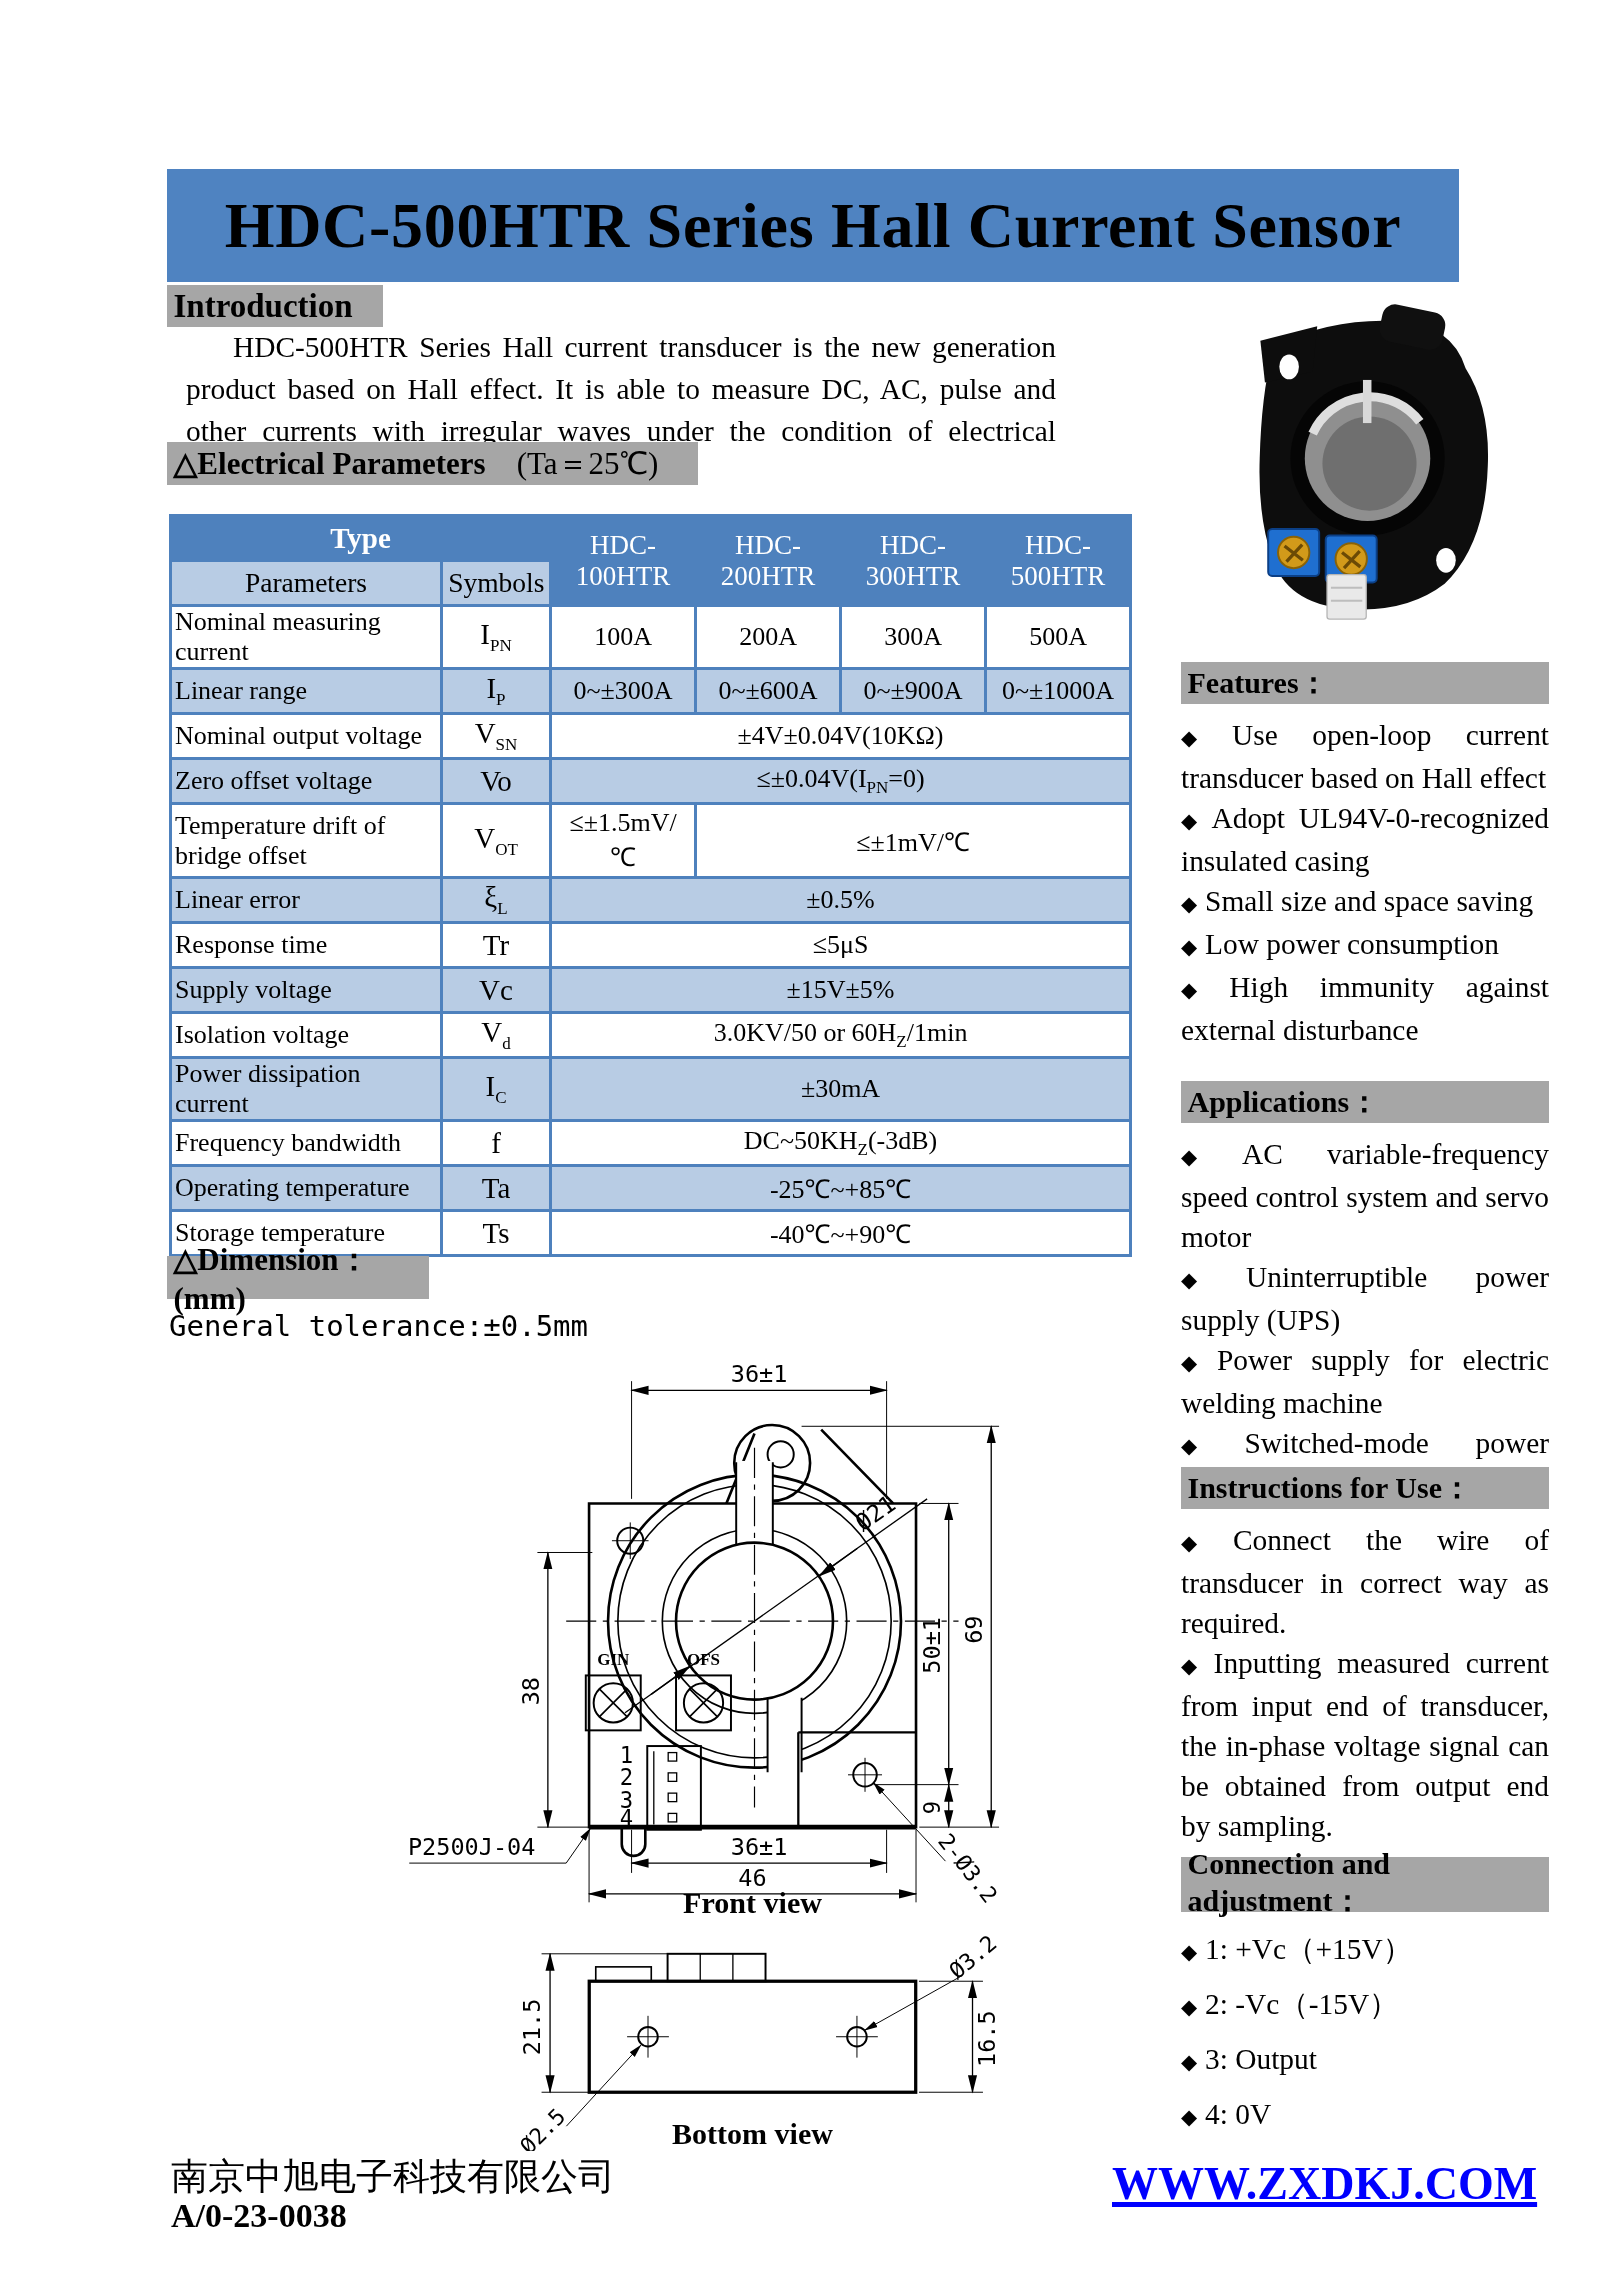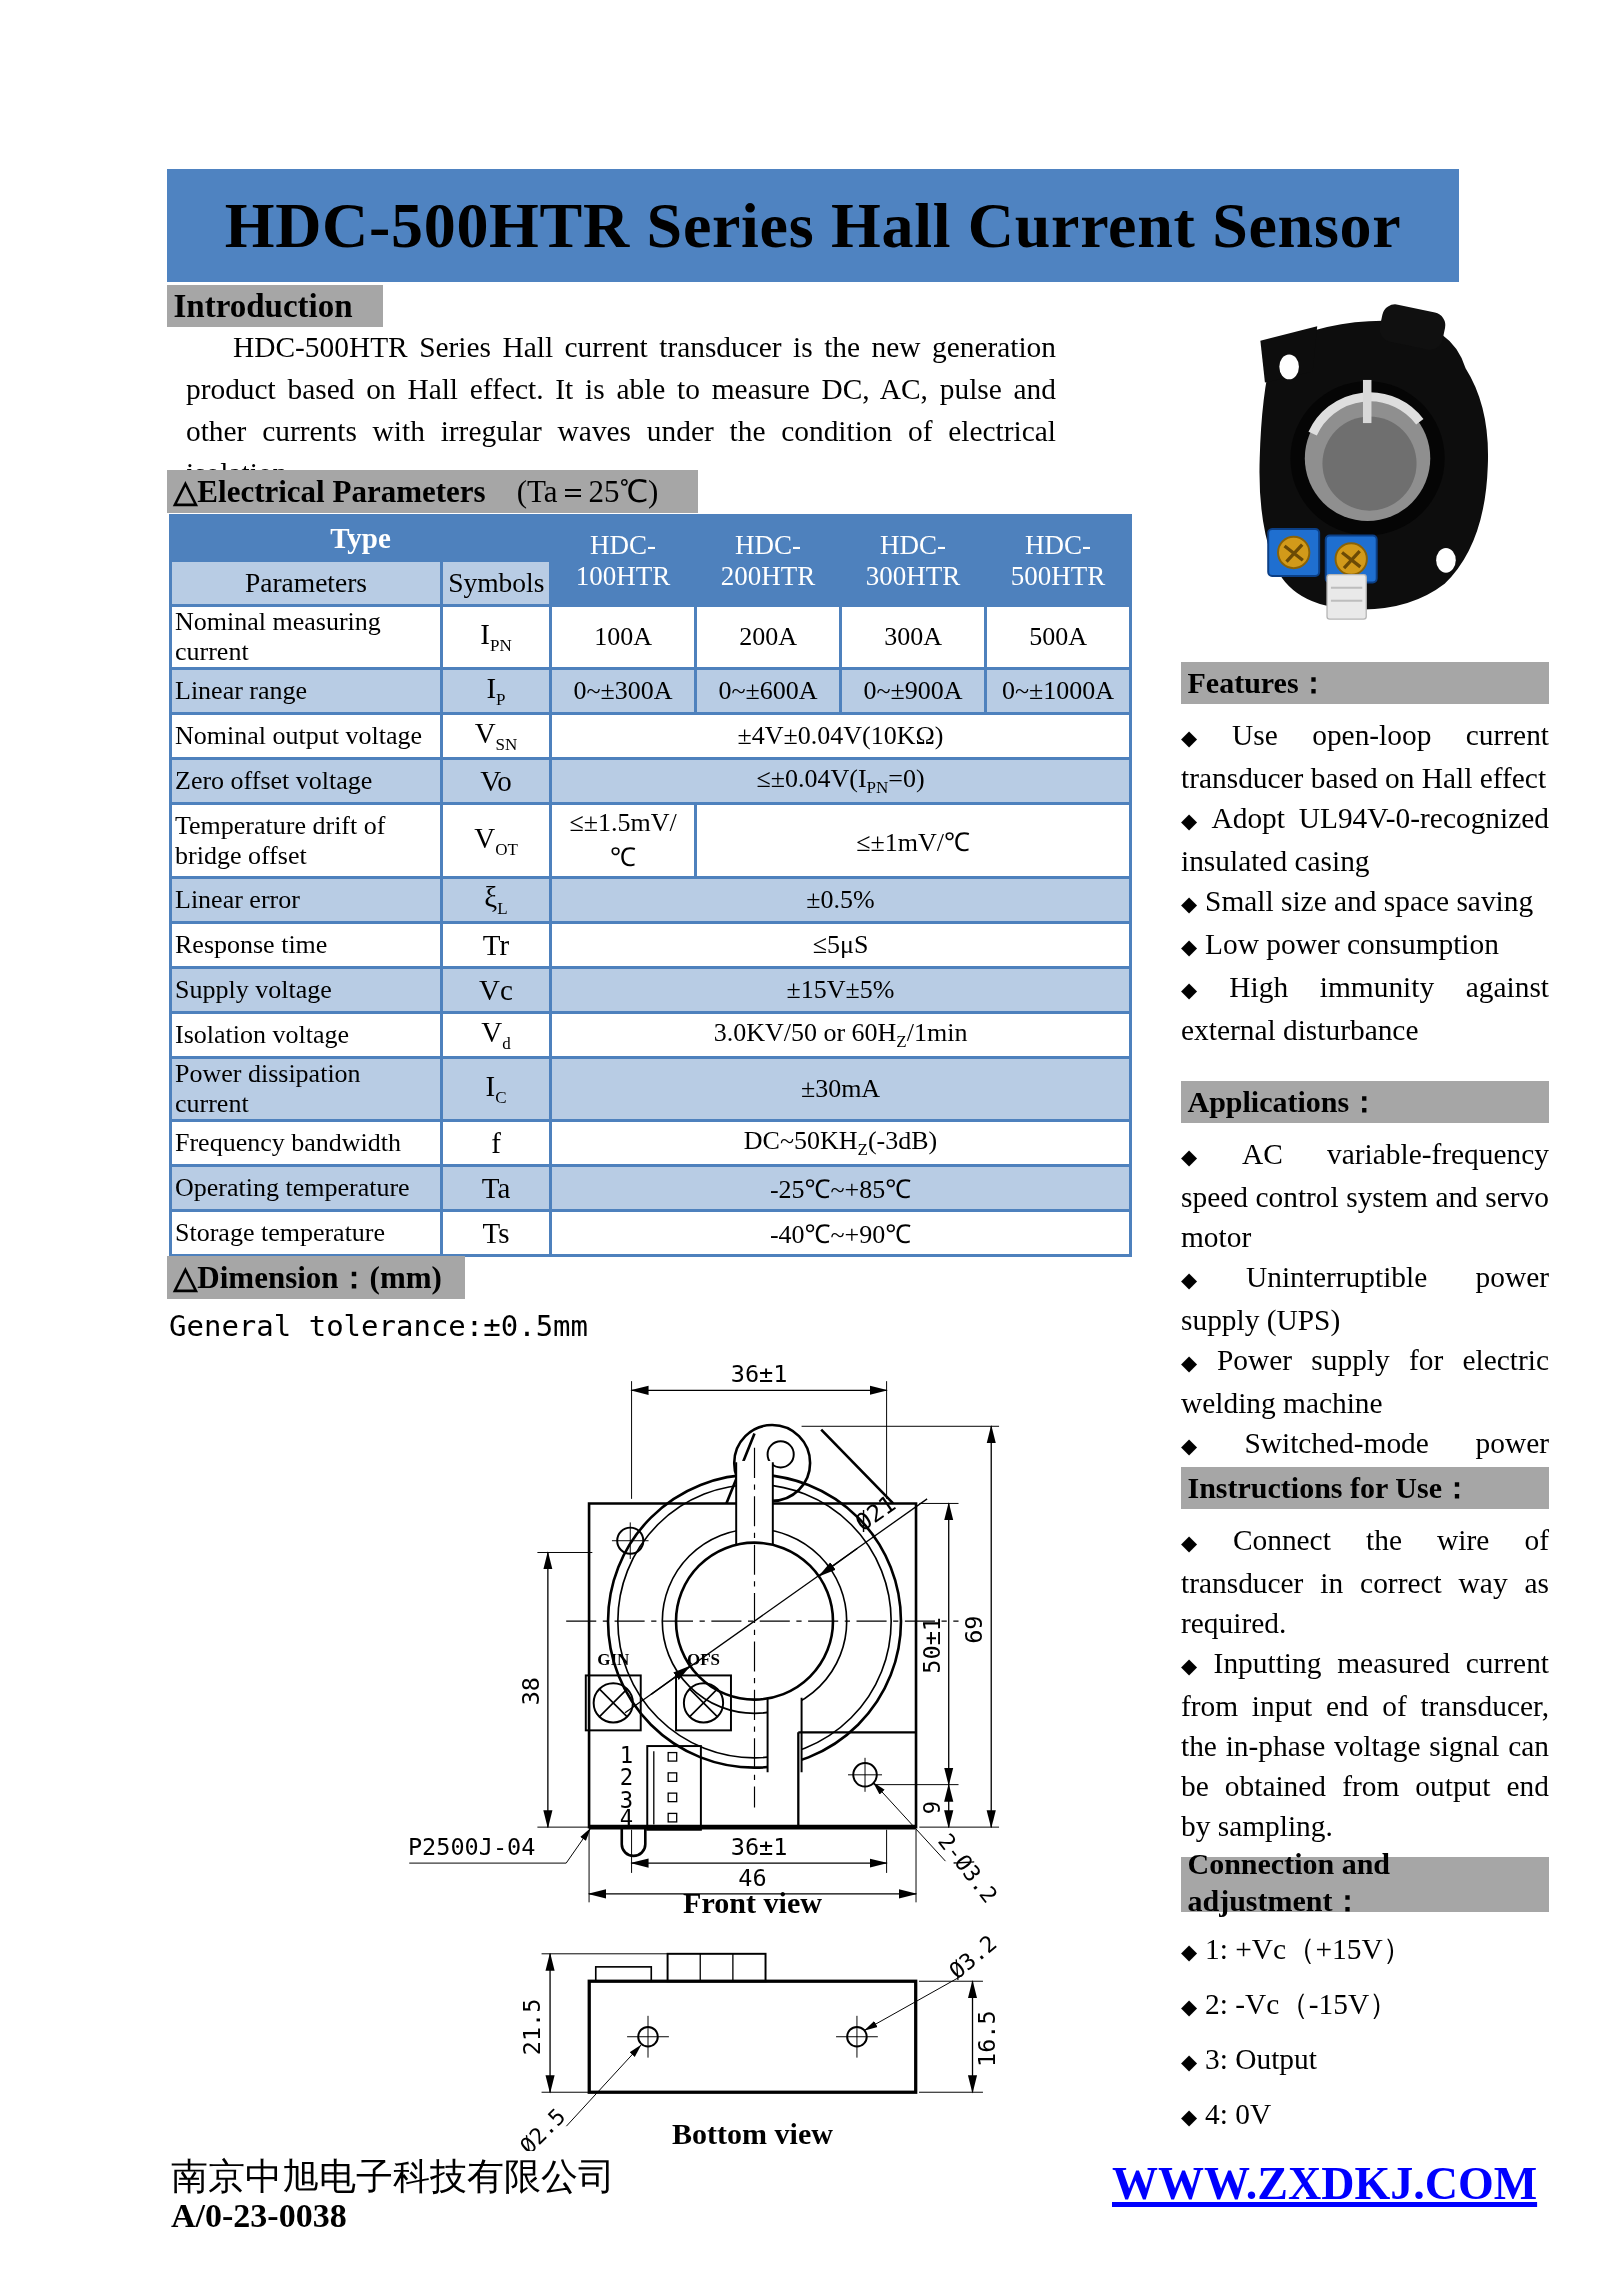--- a/index.html
+++ b/index.html
@@ -12,23 +12,23 @@
     position:absolute; left:167px; top:169px; width:1292px; height:113px;
     background:var(--banner-blue); display:flex; align-items:center; justify-content:center;
   }
   .banner h1 { margin:0; font-size:64px; font-weight:bold; color:#000; letter-spacing:0.7px; }
   
   .gray-label {
     position:absolute; background:var(--gray); font-weight:bold; font-size:31px;
     display:flex; align-items:center; padding-left:6.5px; box-sizing:border-box;
   }
   .intro-label { left:167px; top:285px; width:216px; height:42px; font-size:33px; }
-  .elec-label  { left:167px; top:470px; width:531px; height:43px; }
+  .elec-label  { left:167px; top:442px; width:531px; height:43px; }
   .elec-label .suffix { font-weight:normal; margin-left:31px; }
-  .dim-label   { left:167px; top:1256px; width:298px; height:43px; }
+  .dim-label   { left:167px; top:1256px; width:262px; height:43px; }
   
   .intro-text {
     position:absolute; left:186px; top:326px; width:870px; margin:0;
     font-size:29.4px; line-height:42px; text-align:justify; text-indent:47px;
   }
   
   .elec-table {
     position:absolute; left:169px; top:514px; width:961px;
     border-collapse:collapse; table-layout:fixed; font-size:26px;
   }

